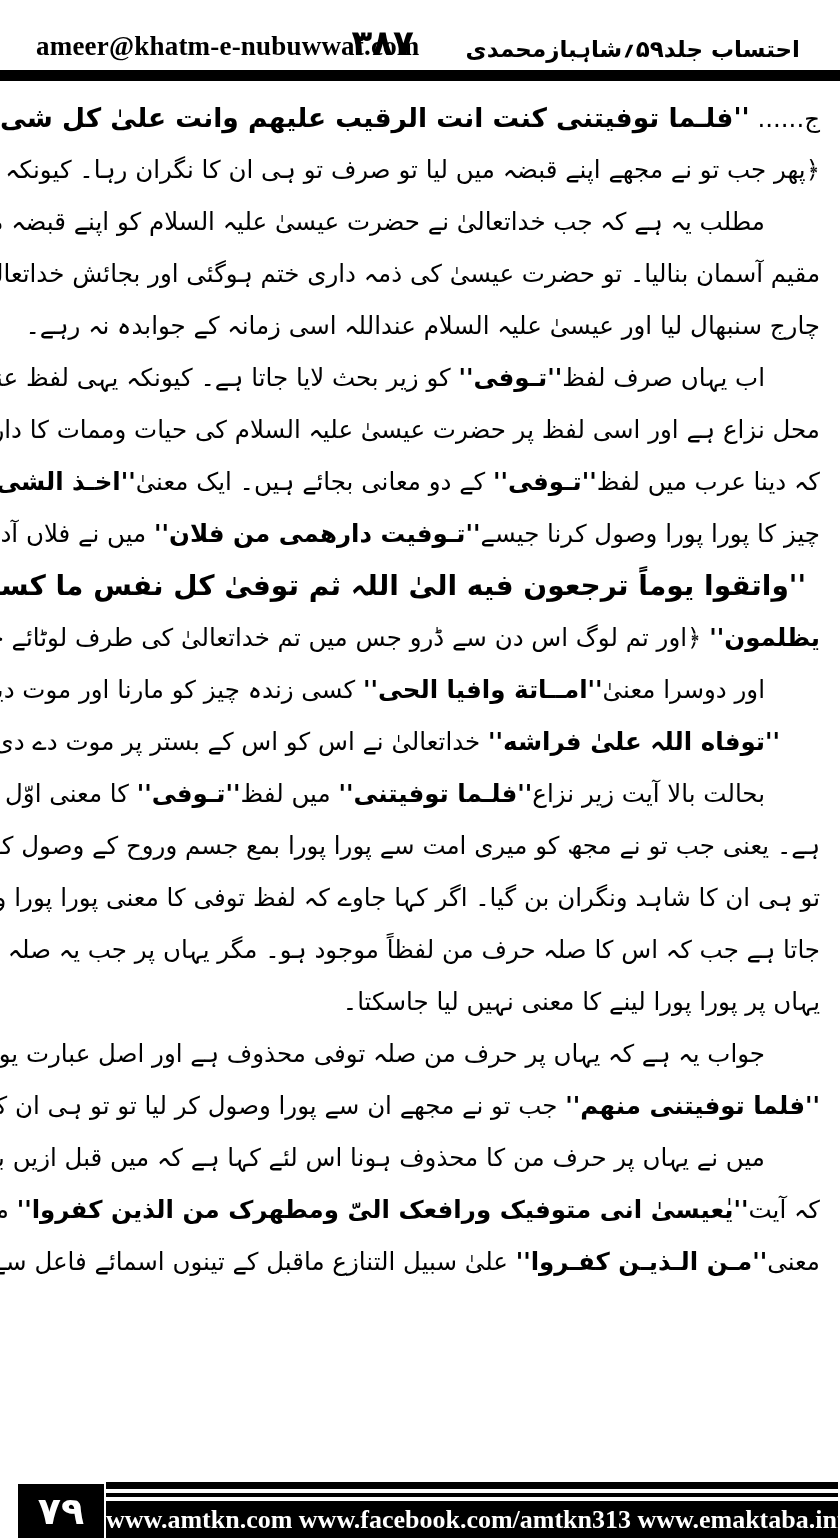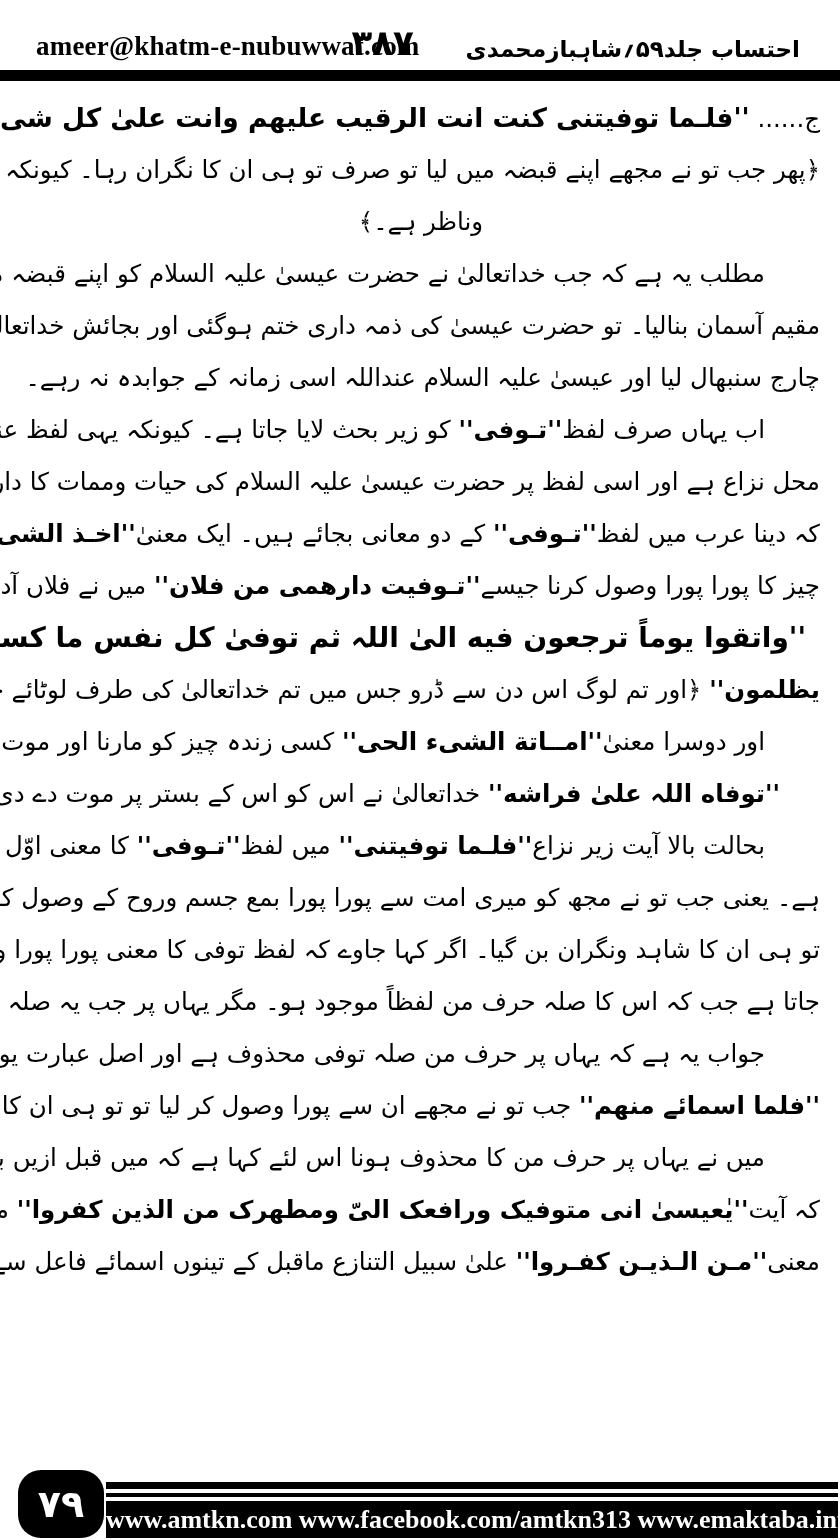--- a/index.html
+++ b/index.html
@@ -37,23 +37,23 @@
   .line.indent{padding-right:55px;}
   .line.rindent{padding-right:40px;padding-left:90px;}
   .line .b{font-weight:bold;}
   .line.verse{
     font-weight:bold;font-size:28px;padding-right:14px;padding-left:55px;
   }
   .line.lead .b{font-size:26.5px;}
   
   .ftr{position:absolute;left:0;right:0;bottom:0;height:56px;direction:ltr;}
   .pagebox{
-    position:absolute;left:18px;bottom:2px;width:86px;height:68px;background:#000;
+    position:absolute;left:18px;bottom:2px;width:86px;height:54px;background:#000;
     color:#fff;display:flex;align-items:center;justify-content:center;
-    font-size:38px;font-weight:bold;font-family:"DejaVu Sans",sans-serif;border-radius:23px;
+    font-size:38px;font-weight:bold;font-family:"DejaVu Sans",sans-serif;
   }
   .fright{position:absolute;left:106px;right:2px;bottom:2px;}
   .stripe{background:#000;}
   .s1{height:7px;margin-bottom:4px;}
   .s2{height:4px;margin-bottom:4px;}
   .urlbar{
     height:37px;background:#000;color:#fff;text-align:center;
     font-family:"Liberation Serif","DejaVu Serif",serif;font-weight:bold;
     font-size:26px;line-height:37px;white-space:nowrap;
   }
@@ -67,38 +67,38 @@
     <span class="hdr-email">ameer@khatm-e-nubuwwat.com</span>
     <span class="hdr-num">۳۸۷</span>
     <span class="hdr-title">احتساب جلد۵۹؍شاہبازمحمدی</span>
   </div>
 
   <div class="rule"></div>
 
   <div class="body-text" id="body-text">
       <div class="line justify lead"><span>ج......      </span><span class="b">''فلـما توفیتنی کنت انت الرقیب علیهم وانت علیٰ کل شیء شهید''</span></div>
       <div class="line justify"><span>﴿پھر جب تو نے مجھے اپنے قبضہ میں لیا تو صرف تو ہی ان کا نگران رہا۔ کیونکہ تو ہر چیز پر حاضر</span></div>
-      <div class="line center"><span>وناظر ہے۔﴾</span></div>
       <div class="line justify indent"><span>مطلب یہ ہے کہ جب خداتعالیٰ نے حضرت عیسیٰ علیہ السلام کو اپنے قبضہ میں لے کر</span></div>
       <div class="line justify"><span>مقیم آسمان بنالیا۔ تو حضرت عیسیٰ کی ذمہ داری ختم ہوگئی اور بجائش خداتعالیٰ کی ذمہ داری نے</span></div>
       <div class="line right"><span>چارج سنبھال لیا اور عیسیٰ علیہ السلام عنداللہ اسی زمانہ کے جوابدہ نہ رہے۔</span></div>
       <div class="line justify indent"><span>اب یہاں صرف لفظ</span><span class="b">''تـوفی''</span><span> کو زیر بحث لایا جاتا ہے۔ کیونکہ یہی لفظ عندالفریقین</span></div>
       <div class="line justify"><span>محل نزاع ہے اور اسی لفظ پر حضرت عیسیٰ علیہ السلام کی حیات وممات کا دارومدار ہے۔ جاننا چاہئے</span></div>
       <div class="line justify"><span>کہ دینا عرب میں لفظ</span><span class="b">''تـوفی''</span><span> کے دو معانی بجائے ہیں۔ ایک معنیٰ</span><span class="b">''اخـذ الشیء وافیاً''</span></div>
       <div class="line justify"><span>چیز کا پورا پورا وصول کرنا جیسے</span><span class="b">''تـوفیت دارھمی من فلان''</span><span> میں نے فلاں آدمی سے اپنے پیسے</span></div>
       <div class="line justify verse"><span class="b">''واتقوا یوماً ترجعون فیه الیٰ اللہ ثم توفیٰ کل نفس ما کسبت وھم لا</span></div>
       <div class="line justify"><span class="b">یظلمون''</span><span> ﴿اور تم لوگ اس دن سے ڈرو جس میں تم خداتعالیٰ کی طرف لوٹائے جاؤ گے اور ہر</span></div>
-      <div class="line justify indent"><span>اور دوسرا معنیٰ</span><span class="b">''امــاتة الشیء الحی''</span><span> کسی زندہ چیز کو مارنا اور موت دینا ہے۔ جیسے</span></div>
+      <div class="line justify indent"><span>اور دوسرا معنیٰ</span><span class="b">''امــاتة وافیا الحی''</span><span> کسی زندہ چیز کو مارنا اور موت دینا ہے۔ جیسے</span></div>
       <div class="line right rindent"><span class="b">''توفاه اللہ علیٰ فراشه''</span><span> خداتعالیٰ نے اس کو اس کے بستر پر موت دے دی۔</span></div>
       <div class="line justify indent"><span>بحالت بالا آیت زیر نزاع</span><span class="b">''فلـما توفیتنی''</span><span> میں لفظ</span><span class="b">''تـوفی''</span><span> کا معنی اوّل مراد</span></div>
       <div class="line justify"><span>ہے۔ یعنی جب تو نے مجھ کو میری امت سے پورا پورا بمع جسم وروح کے وصول کر لیا تو میری بجائے</span></div>
       <div class="line justify"><span>تو ہی ان کا شاہد ونگران بن گیا۔ اگر کہا جاوے کہ لفظ توفی کا معنی پورا پورا وصول کرنا اس وقت لیا</span></div>
       <div class="line justify"><span>جاتا ہے جب کہ اس کا صلہ حرف من لفظاً موجود ہو۔ مگر یہاں پر جب یہ صلہ موجود نہیں ہے تو پھر</span></div>
+      <div class="line right"><span>یہاں پر پورا پورا لینے کا معنی نہیں لیا جاسکتا۔</span></div>
       <div class="line justify indent"><span>جواب یہ ہے کہ یہاں پر حرف من صلہ توفی محذوف ہے اور اصل عبارت یوں ہے۔</span></div>
-      <div class="line justify"><span class="b">''فلما اسمائے منهم''</span><span> جب تو نے مجھے ان سے پورا وصول کر لیا تو تو ہی ان کا نگران رہا۔</span></div>
+      <div class="line justify"><span class="b">''فلما توفیتنی منهم''</span><span> جب تو نے مجھے ان سے پورا وصول کر لیا تو تو ہی ان کا نگران رہا۔</span></div>
       <div class="line justify indent"><span>میں نے یہاں پر حرف من کا محذوف ہونا اس لئے کہا ہے کہ میں قبل ازیں بتا چکا ہوں</span></div>
       <div class="line justify"><span>کہ آیت</span><span class="b">''یٰعیسیٰ انی متوفیک ورافعک الیّ ومطهرک من الذین کفروا''</span><span> میں</span></div>
       <div class="line justify"><span>معنی</span><span class="b">''مـن الـذیـن کفـروا''</span><span> علیٰ سبیل التنازع ماقبل کے تینوں اسمائے فاعل سے متعلق ہے اور</span></div>
     </div>
 
   <div class="ftr">
     <div class="pagebox">۷۹</div>
     <div class="fright">
       <div class="stripe s1"></div>
       <div class="stripe s2"></div>

